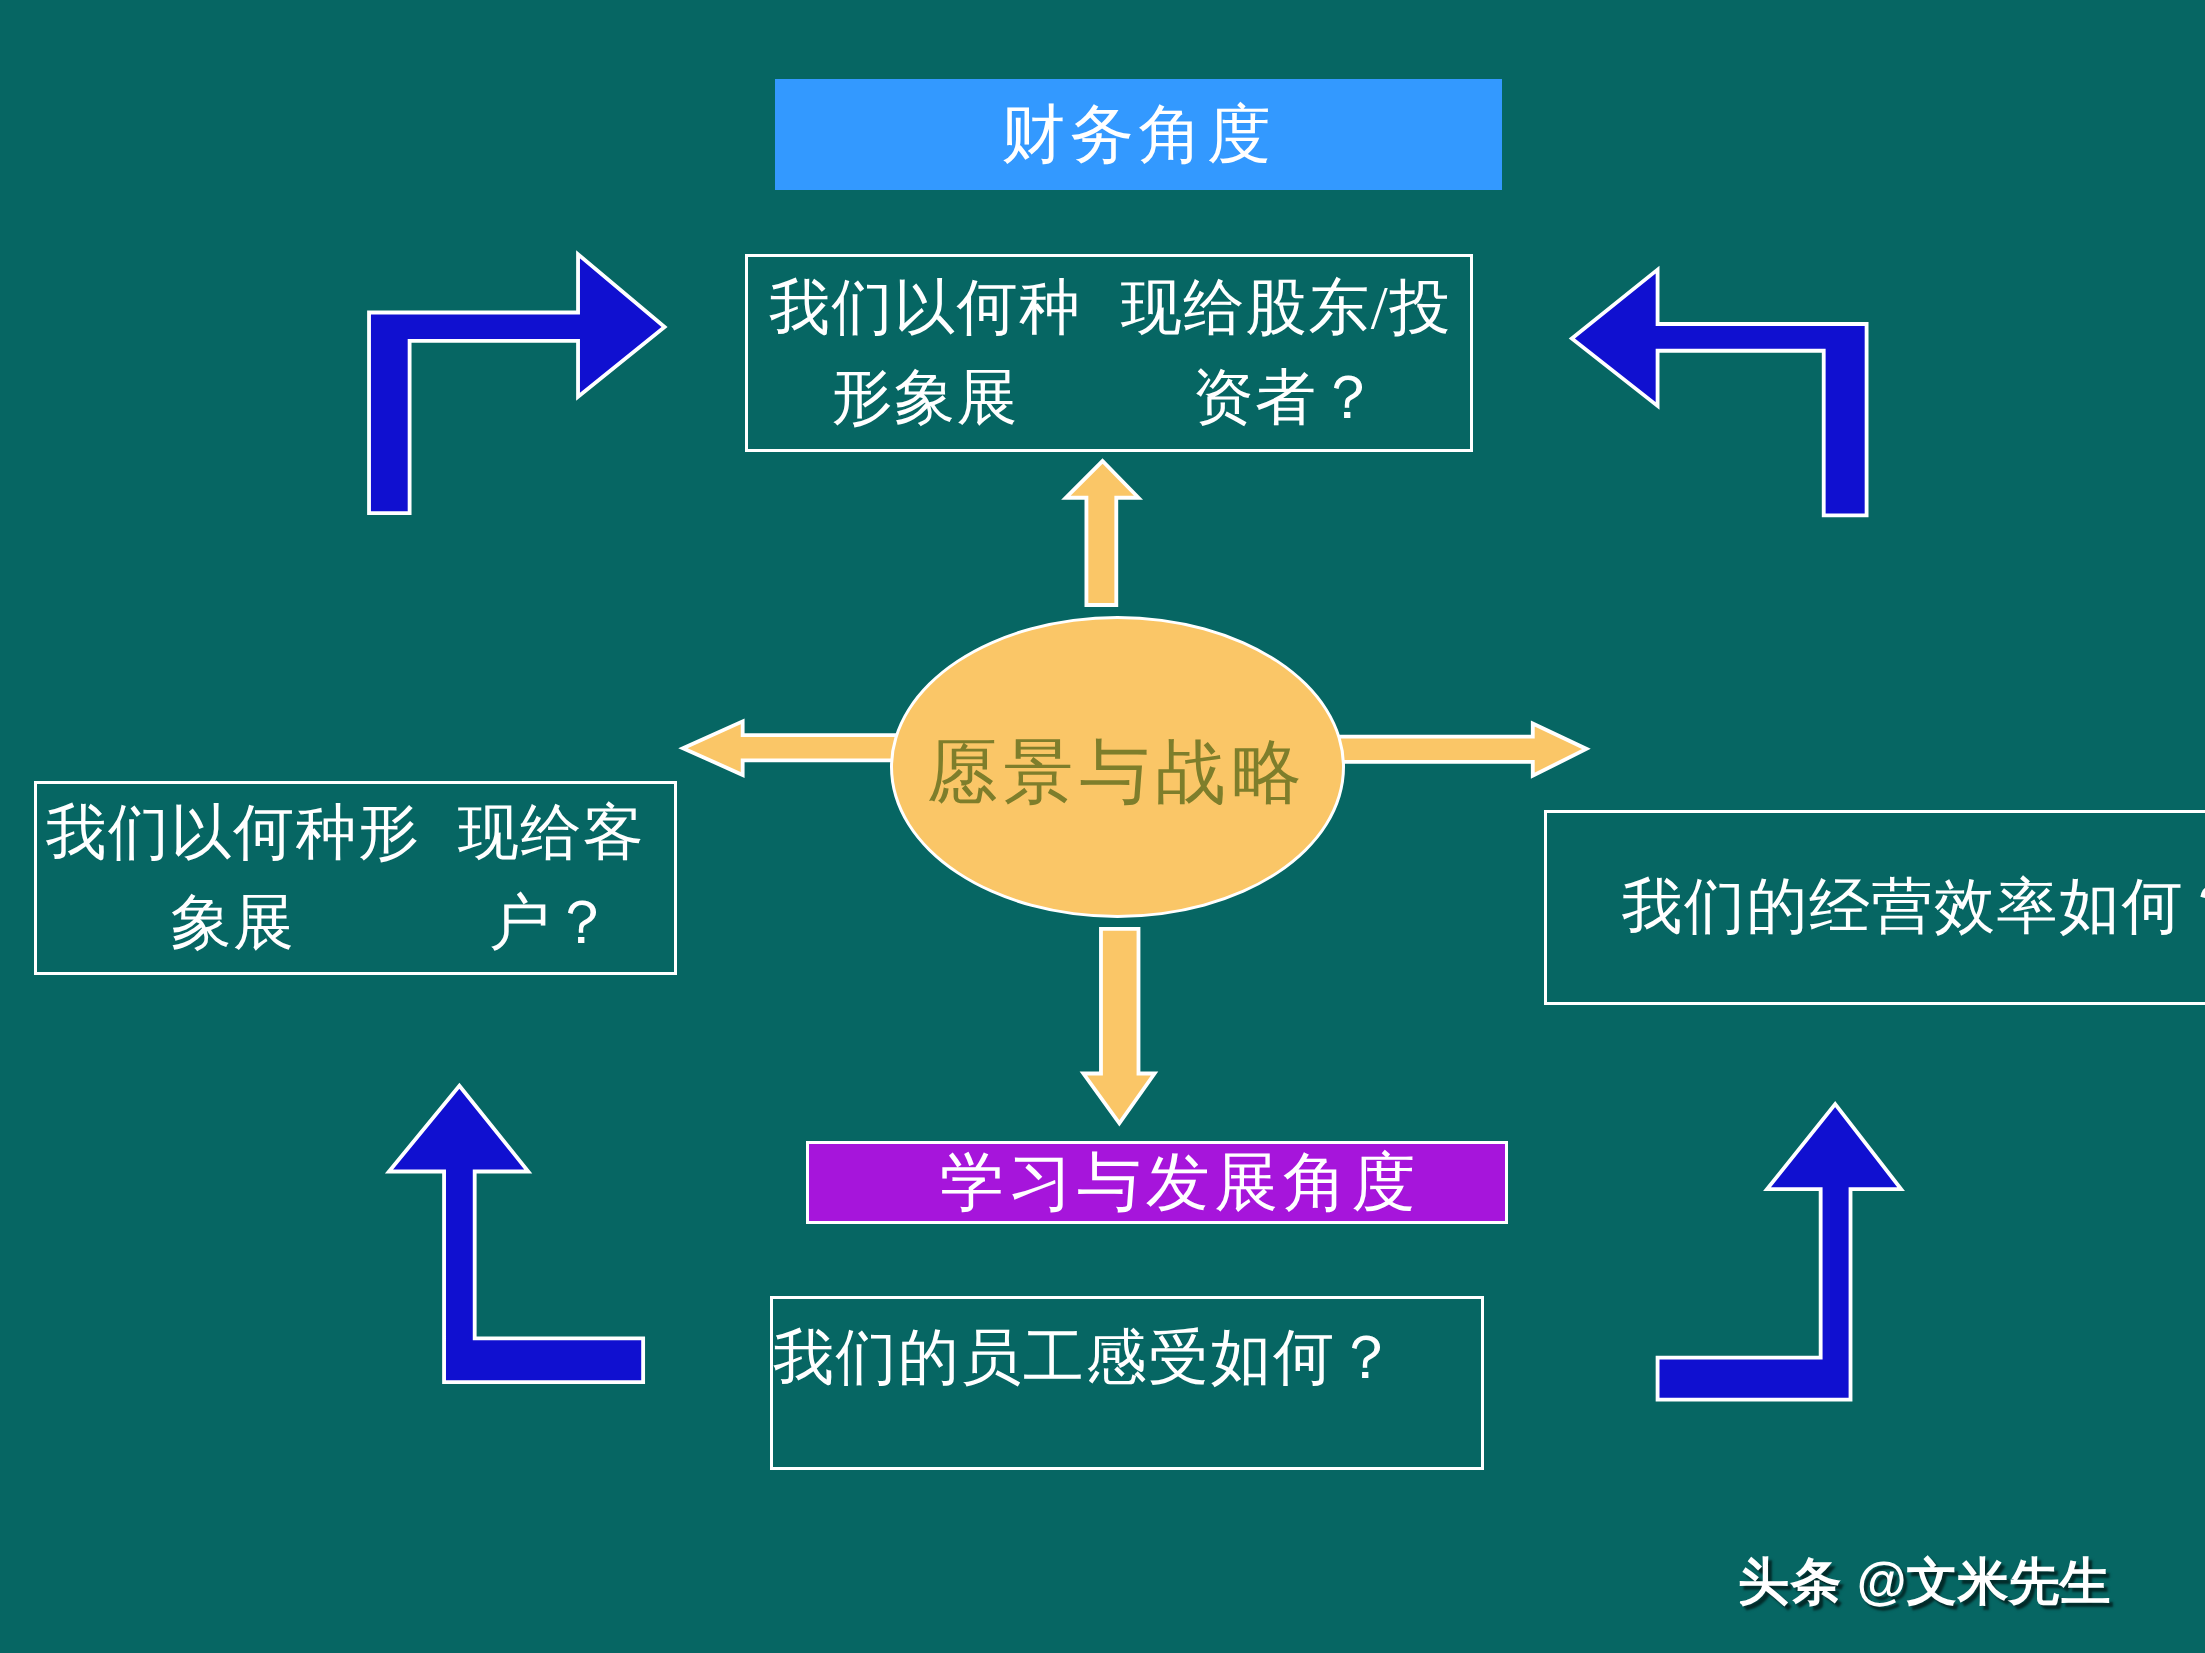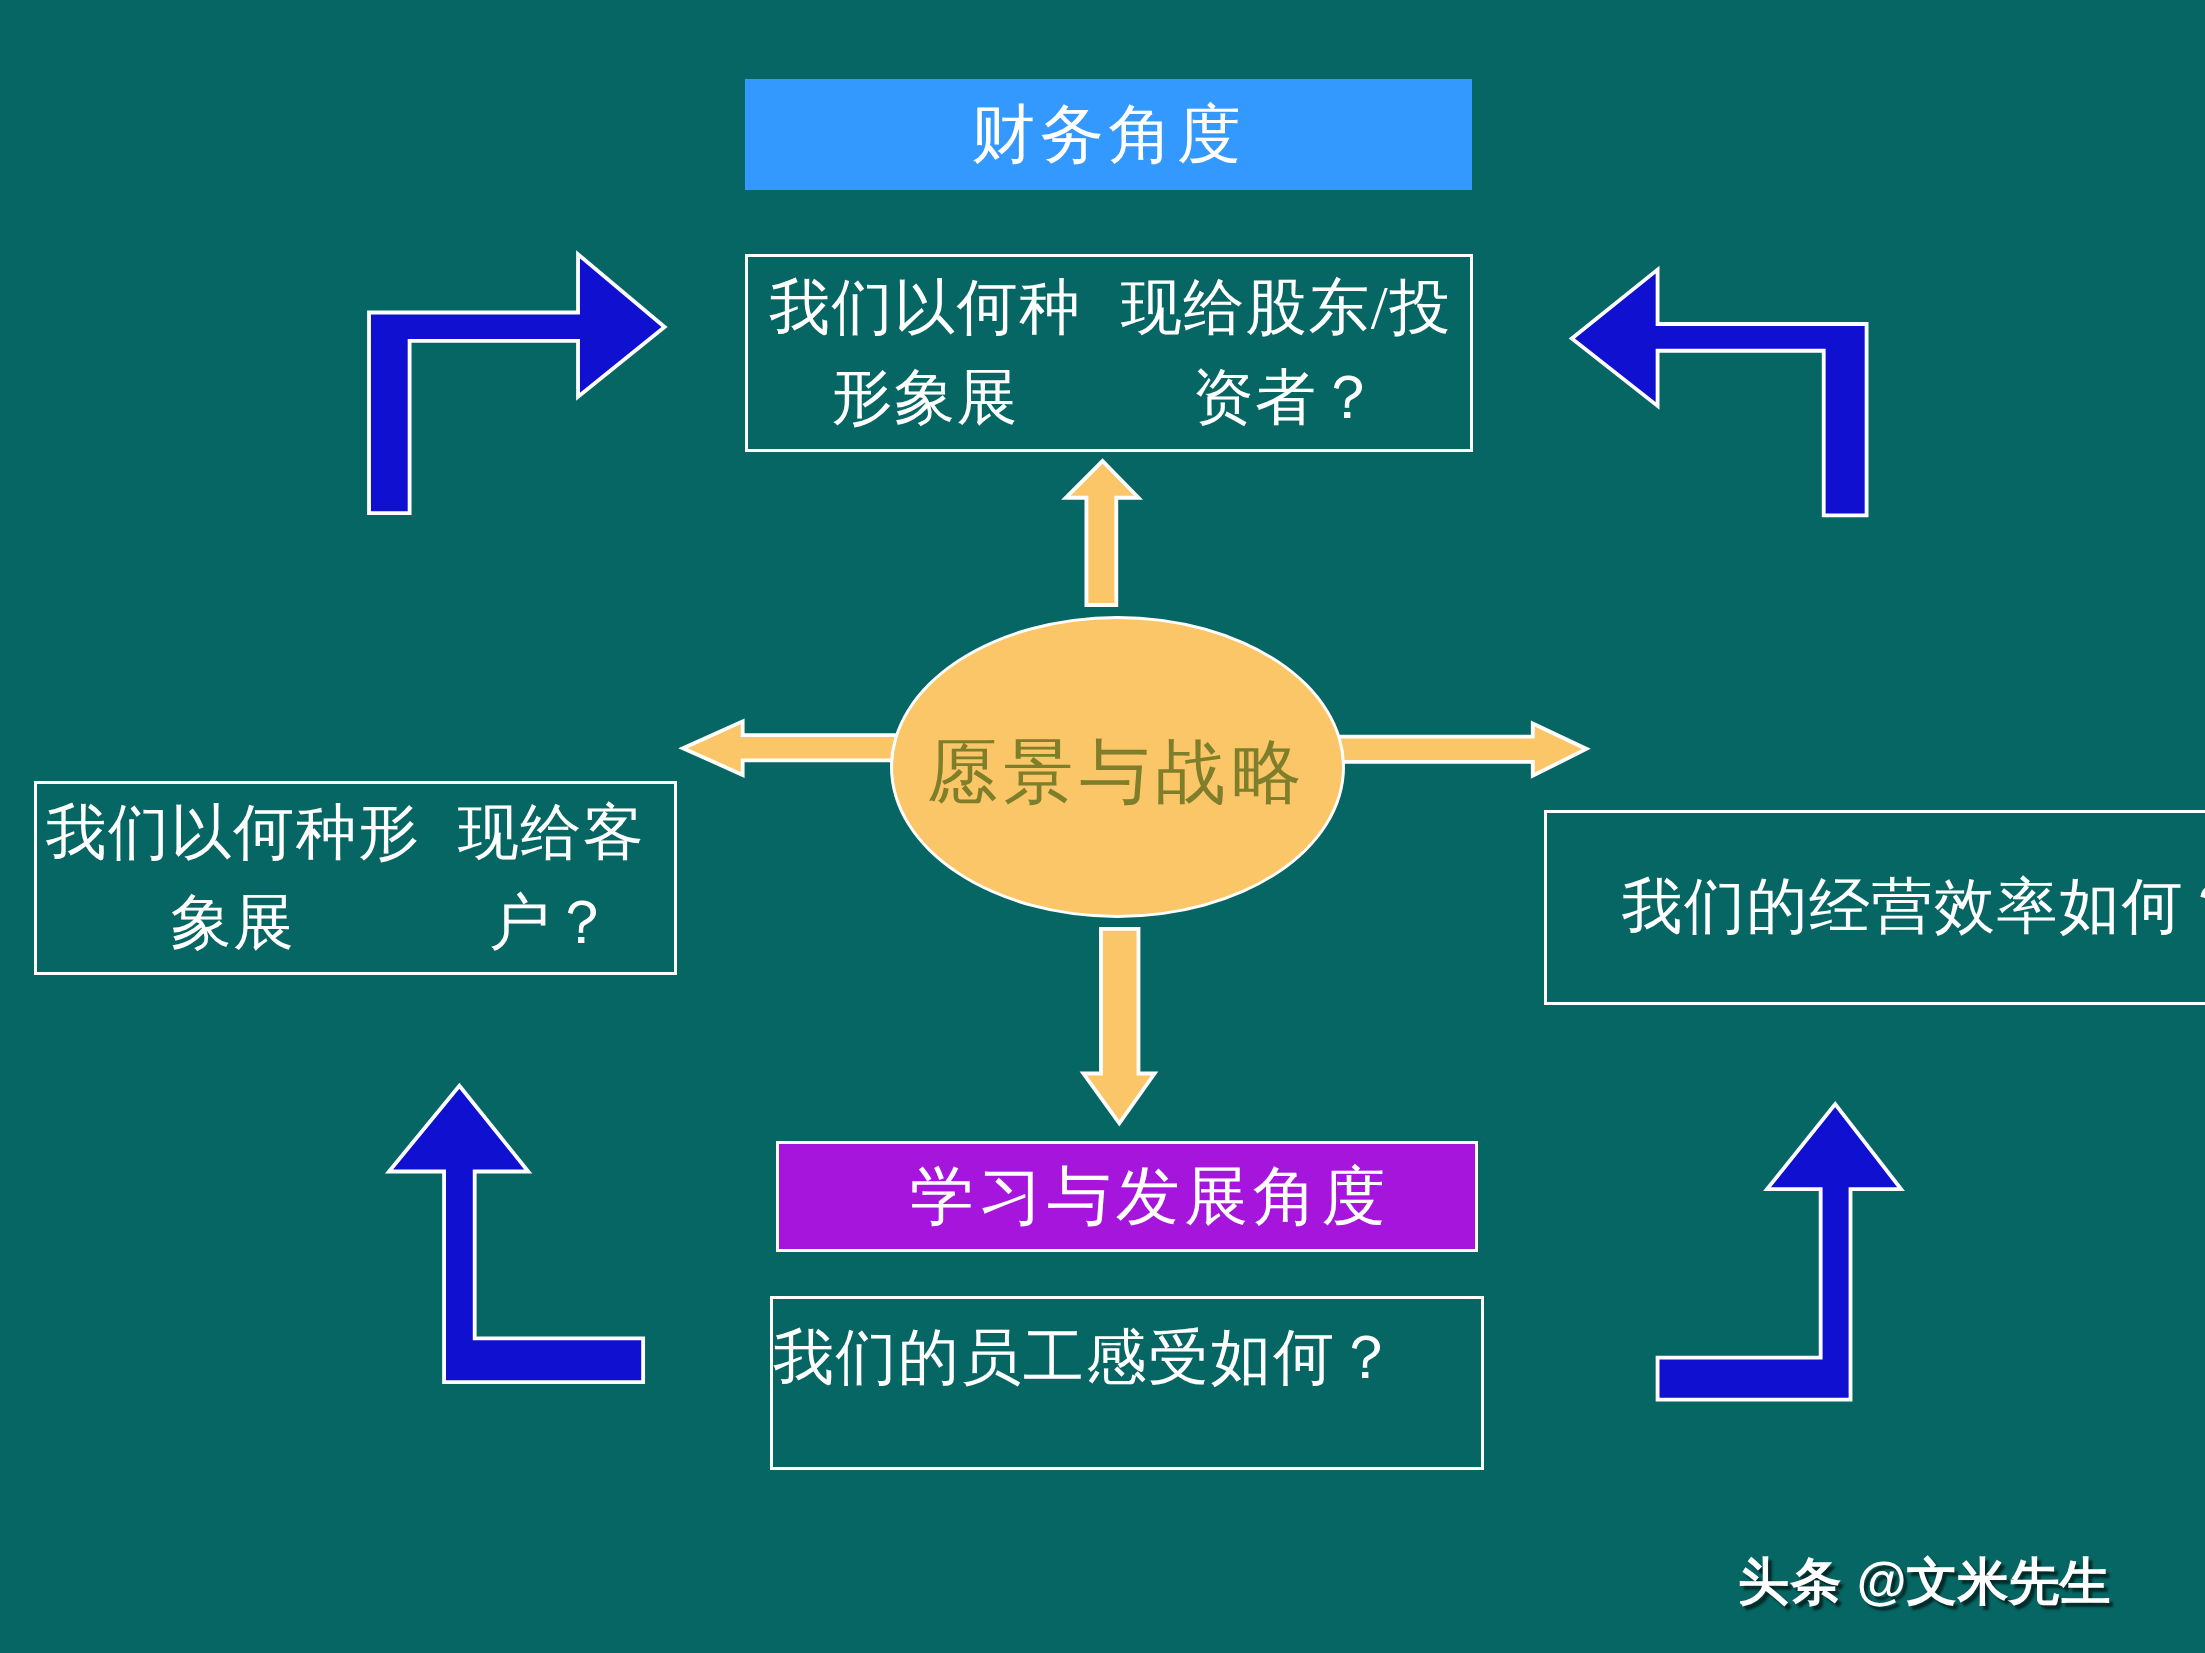--- a/index.html
+++ b/index.html
@@ -11,21 +11,21 @@
   .canvas{
     position:relative;width:2205px;height:1654px;
     overflow:hidden;
   }
   .arrow-layer{position:absolute;left:0;top:0;width:2205px;height:1654px;}
   .box{
     position:absolute;box-sizing:border-box;
     display:flex;align-items:center;justify-content:center;
     color:#ffffff;text-align:center;
   }
-  .label-box{font-size:64px;letter-spacing:4.6px;}
+  .label-box{font-size:64px;letter-spacing:4.6px;margin-left:30px;}
   .question-box{
     border:3.1px solid #ffffff;
     font-size:61px;line-height:1.48;letter-spacing:1.5px;
   }
   .bordered{border:3.1px solid #ffffff;}
   .ellipse{
     position:absolute;box-sizing:border-box;
     left:890px;top:616px;width:455px;height:302px;
     border-radius:50%;border:3.1px solid #ffffff;
     display:flex;align-items:center;justify-content:center;
@@ -79,21 +79,21 @@
   <div class="box question-box" style="left:34px;top:781px;width:643px;height:194px;">
     <span>我们以何种形象展</span>
     <span>现给客户？</span>
   </div>
 
   <div class="box question-box" style="left:1544px;top:810px;width:780px;height:195px;">
     <span>我们的经营效率如</span>
     <span>何？</span>
   </div>
 
-  <div class="box label-box bordered" style="left: 776px; top: 1141px; width: 702px; height: 111px; background: rgb(166, 21, 219); padding-left: 46px;">
+  <div class="box label-box bordered" style="left: 776px; top: 1141px; width: 702px; height: 83px; background: rgb(166, 21, 219); padding-left: 46px;">
     <span>学习与发展角度</span>
   </div>
   <div class="box question-box q-top-left" style="left:770px;top:1296px;width:714px;height:174px;">
     <span>我们的员工感受如何？</span>
   </div>
 
   <div class="ellipse" style="background: rgb(250, 198, 103);">
     <span style="color: rgb(126, 126, 43); margin-top: 12px;">愿景与战略</span>
   </div>
 

